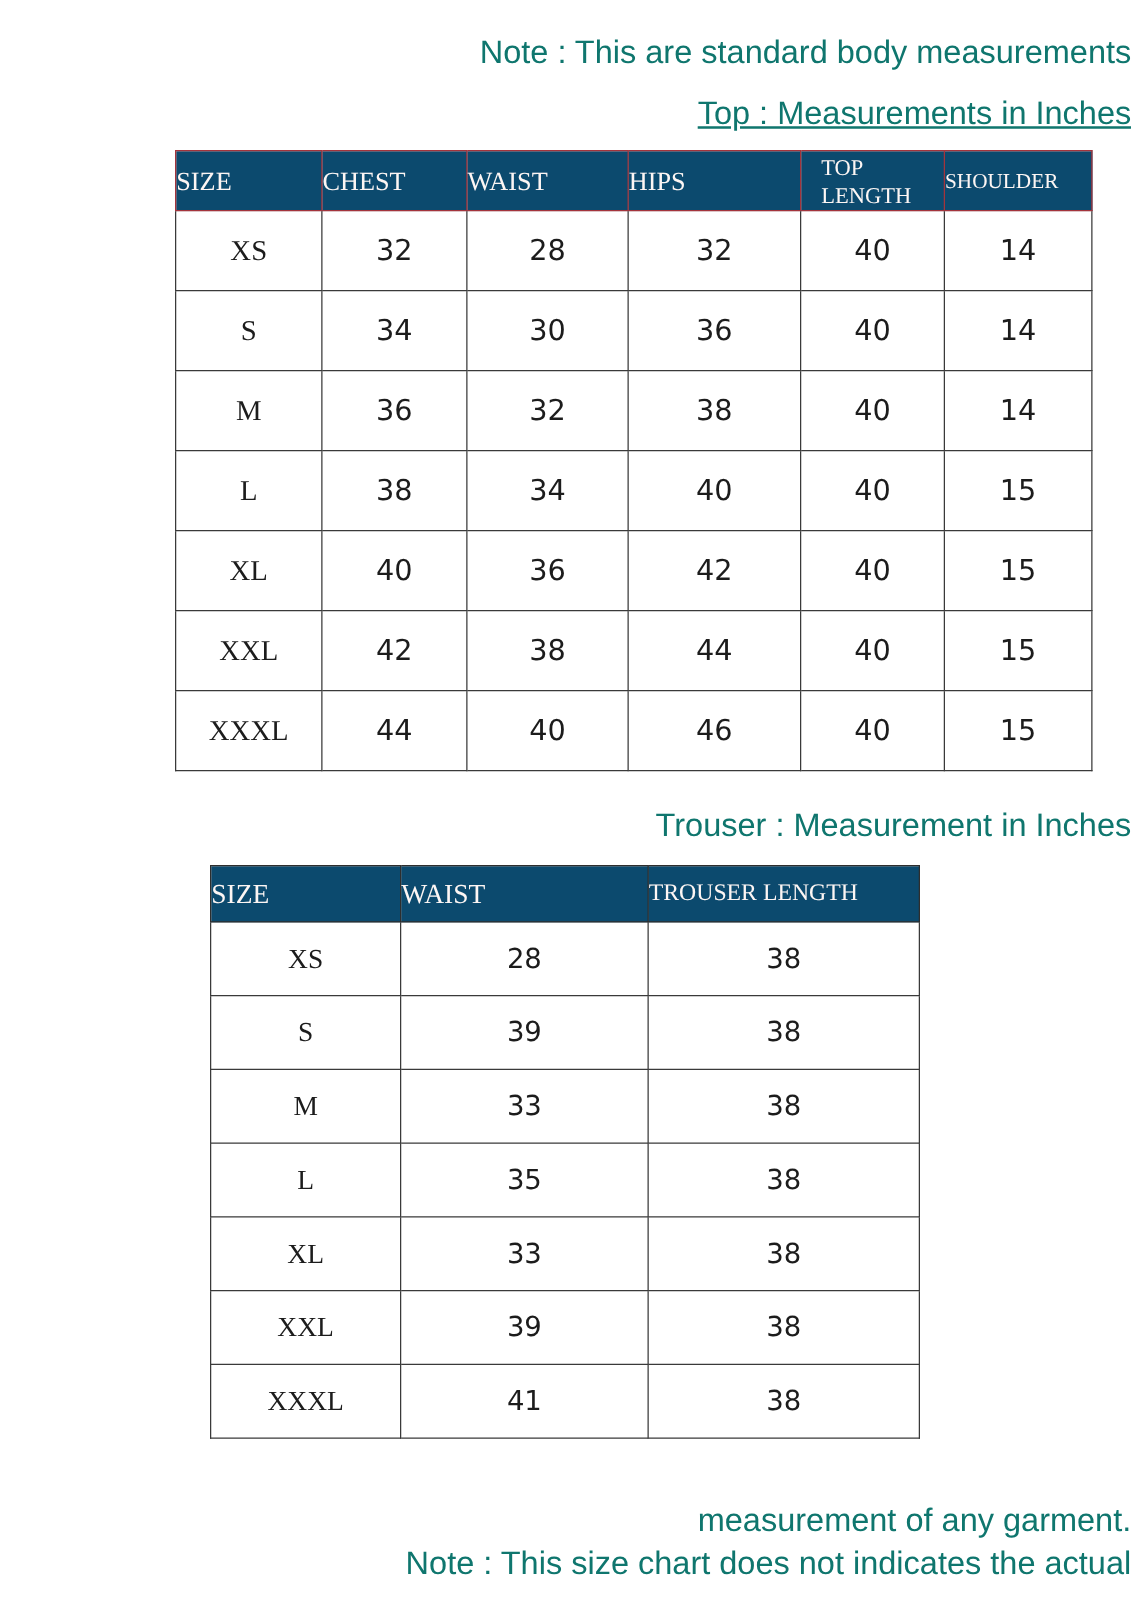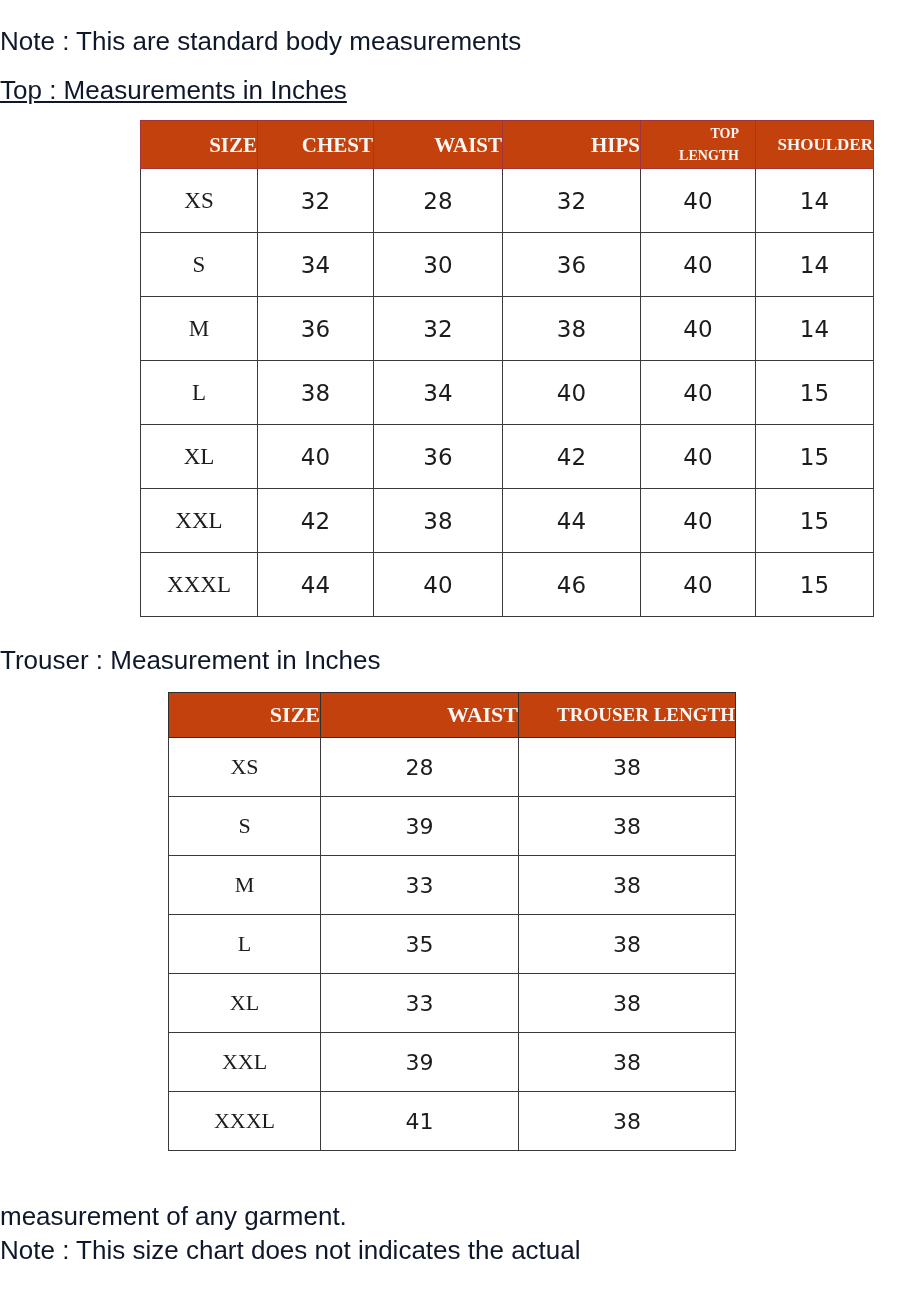--- a/index.html
+++ b/index.html
@@ -6,60 +6,60 @@
   html, body { background: #ffffff; }
   body {
     width: 905px; height: 1295px;
     position: relative;
     font-family: "Liberation Sans", sans-serif;
     overflow: hidden;
   }
   .note {
     position: absolute;
     width: 100%;
-    text-align: left;
-    color: #0f172a;
+    text-align: right;
+    color: #0f766e;
     font-size: 26px;
     line-height: 34px;
   }
   #note-top    { top: 24px; }
   #top-title   { top: 73px; text-decoration: underline; }
   #trouser-title { top: 643px; }
   #note-bottom { top: 1199px; }
 
   table {
     position: absolute;
     border-collapse: collapse;
     table-layout: fixed;
   }
   th {
-    background: #c2410c;
+    background: #0c4a6e;
     color: #FDF6F4;
     font-family: "Liberation Serif", serif;
-    font-weight: 700;
-    text-align: right;
+    font-weight: 400;
+    text-align: left;
     vertical-align: middle;
   }
   td {
     border: 1px solid #3a3a3a;
     text-align: center;
     vertical-align: middle;
     color: #1c1c1c;
     font-family: "DejaVu Sans", sans-serif;
     background: #ffffff;
   }
   td.size-cell {
     font-family: "Liberation Serif", serif;
     font-size: 26px;
   }
 
   
   #top-table { left: 140px; top: 120px; width: 733px; }
   #top-table th { height: 48px; font-size: 21px; border: 1px solid #A4343C; line-height: 22px; }
-  #top-table th.col-top-length { font-size: 14px; padding: 0 16px; }
+  #top-table th.col-top-length { font-size: 18px; padding: 0 16px; }
   #top-table th.col-shoulder   { font-size: 17px; }
   #top-table { border: 1px solid #3a3a3a; }
   #top-table td { height: 64px; font-size: 23px; }
 
   
   #trouser-table { left: 168px; top: 692px; width: 567px; }
   #trouser-table th { height: 45px; font-size: 22px; border: 1px solid #2e2e2e; }
   #trouser-table th.col-trouser-length { font-size: 19px; }
   #trouser-table { border: 1px solid #3a3a3a; }
   #trouser-table td { height: 59px; font-size: 22px; }

